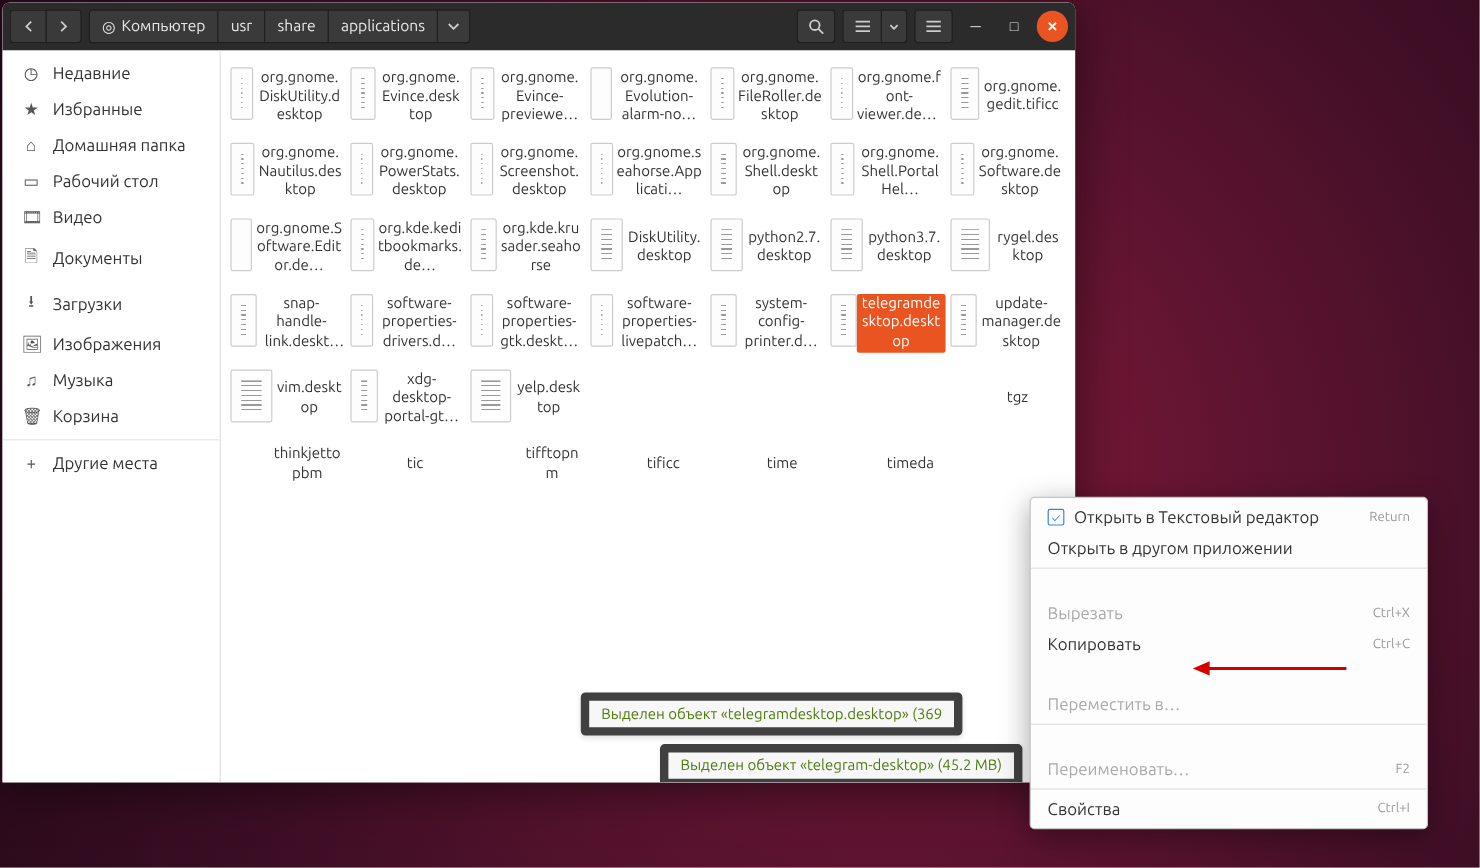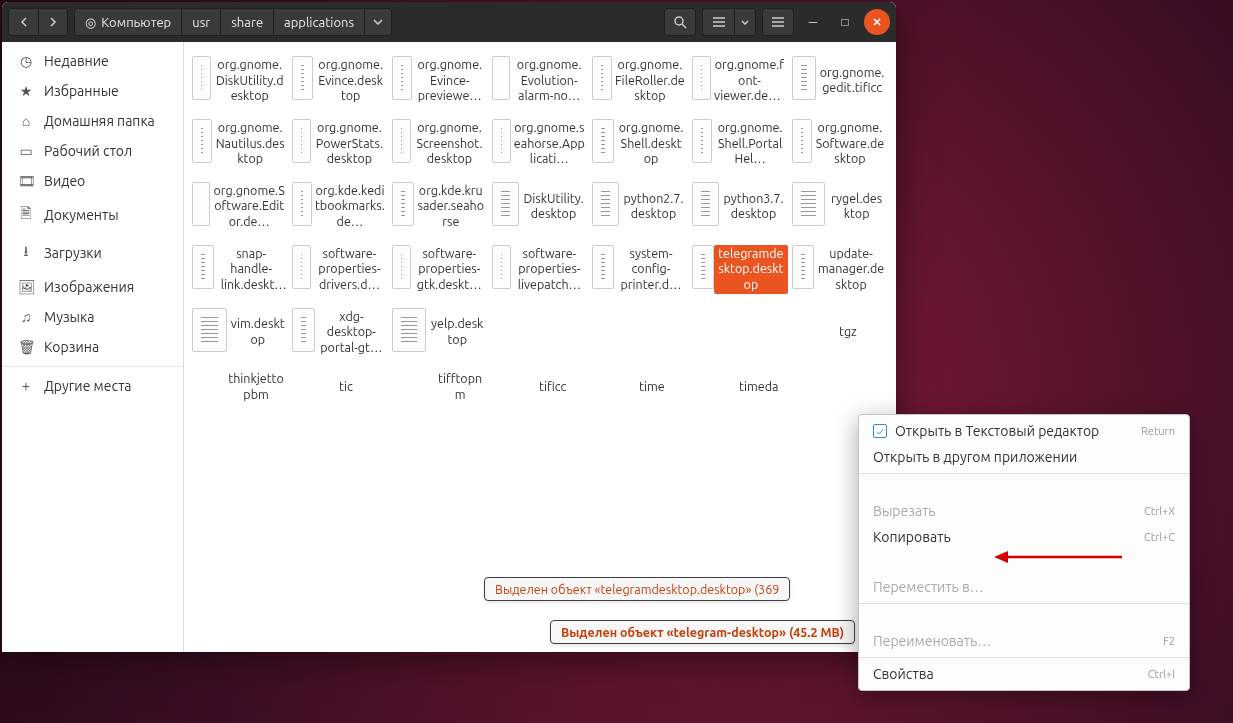--- a/index.html
+++ b/index.html
@@ -86,22 +86,22 @@
   }
   .file .fname {
     font-size: 12.5px; color: #333; text-align: center; line-height: 1.25;
     max-width: 96px; word-break: break-word; padding: 1px 3px; border-radius: 2px;
     display: -webkit-box; -webkit-line-clamp: 3; -webkit-box-orient: vertical; overflow: hidden;
   }
   .file.selected .fname { background: #e95420; color: #fff; }
 
   
   .tooltip {
-    position: absolute; background: #f7f7f7; border: 1px solid #404040;
-    border-radius: 4px; padding: 4px 10px; font-size: 12.5px; color: #c2410c;
+    position: absolute; background: #f7f7f7; border: 7px solid #404040;
+    border-radius: 4px; padding: 4px 10px; font-size: 12.5px; color: #4d7c0f;
     box-shadow: 0 2px 4px rgba(0,0,0,0.1); white-space: nowrap;
   }
 
   
   .ctxmenu {
     position: absolute; left: 858px; top: 414px; width: 332px;
     background: #fdfdfd; border: 1px solid #c5c5c5; border-radius: 4px;
     box-shadow: 0 6px 24px rgba(0,0,0,0.35); padding: 3px 0; z-index: 50;
   }
   .ctx-item {
@@ -420,21 +420,21 @@
           </div>
           <div class="file">
             <div class="thumb" style="height: 28px; visibility: hidden; margin-bottom: 0px;"></div>
             <div class="fname">timeda</div>
           </div>
         </div>
 
       <div class="tooltip" style="left:300px; top:535px;">
         <span>Выделен объект «telegramdesktop.desktop» (369</span>
       </div>
-      <div class="tooltip" style="left:366px; top:578px;font-weight:bold;">
+      <div class="tooltip" style="left:366px; top:578px;">
         <span>Выделен объект «telegram-desktop» (45.2 MB)</span>
       </div>
     </div>
   </div>
 </div>
 
 <div class="ctxmenu" id="ctxmenu">
     <div class="ctx-item">
       <span class="lead">
         <span class="ctx-check">✓</span>

